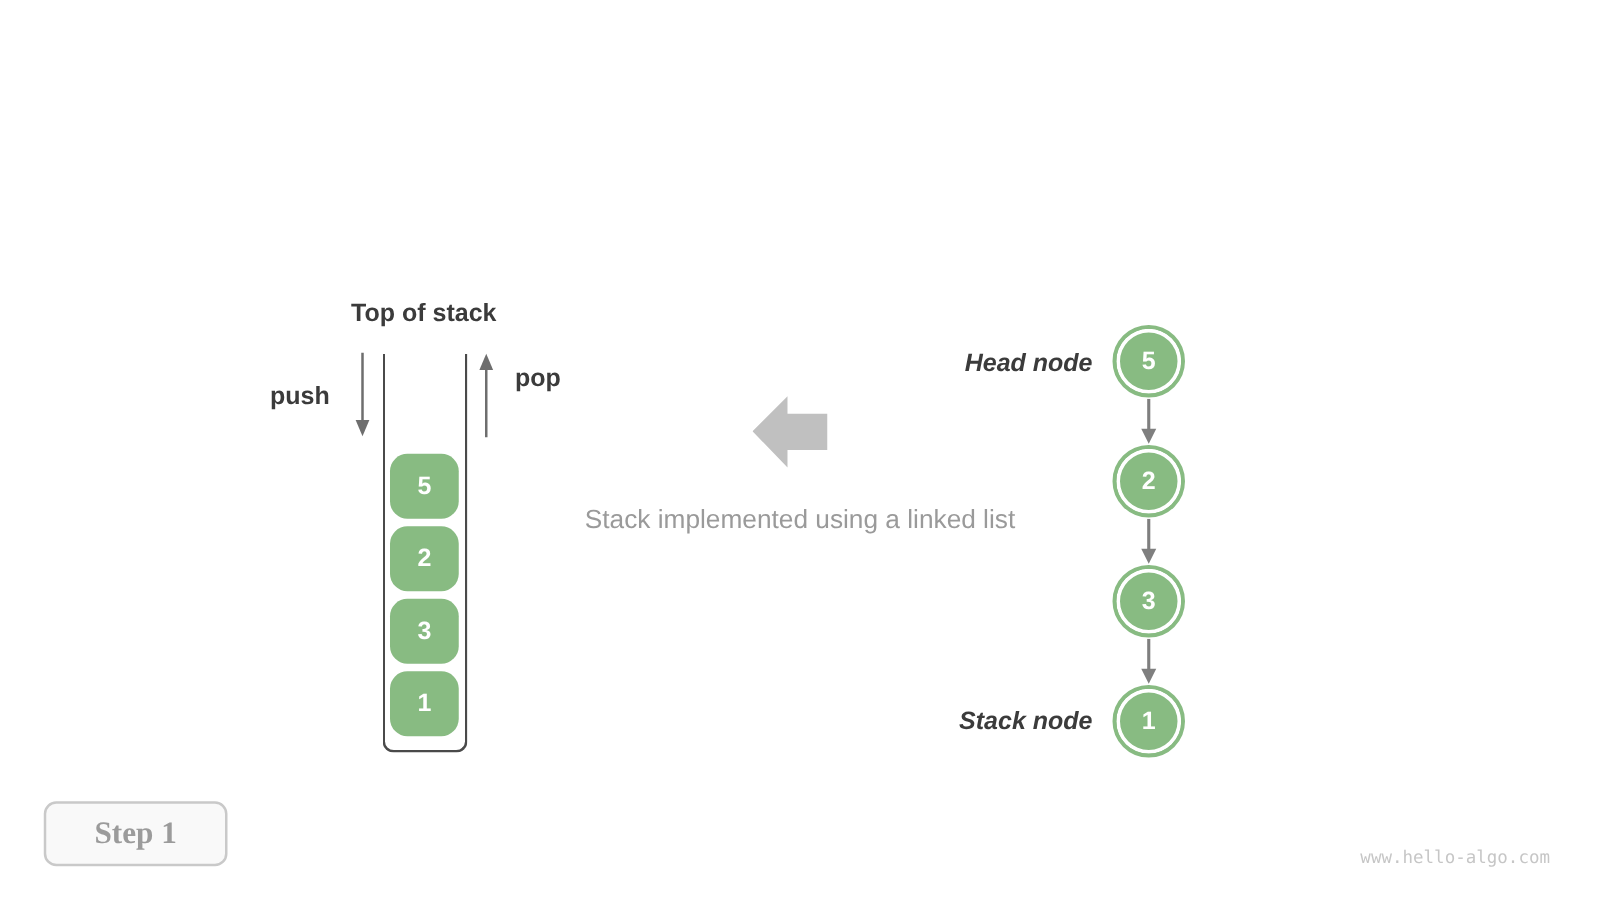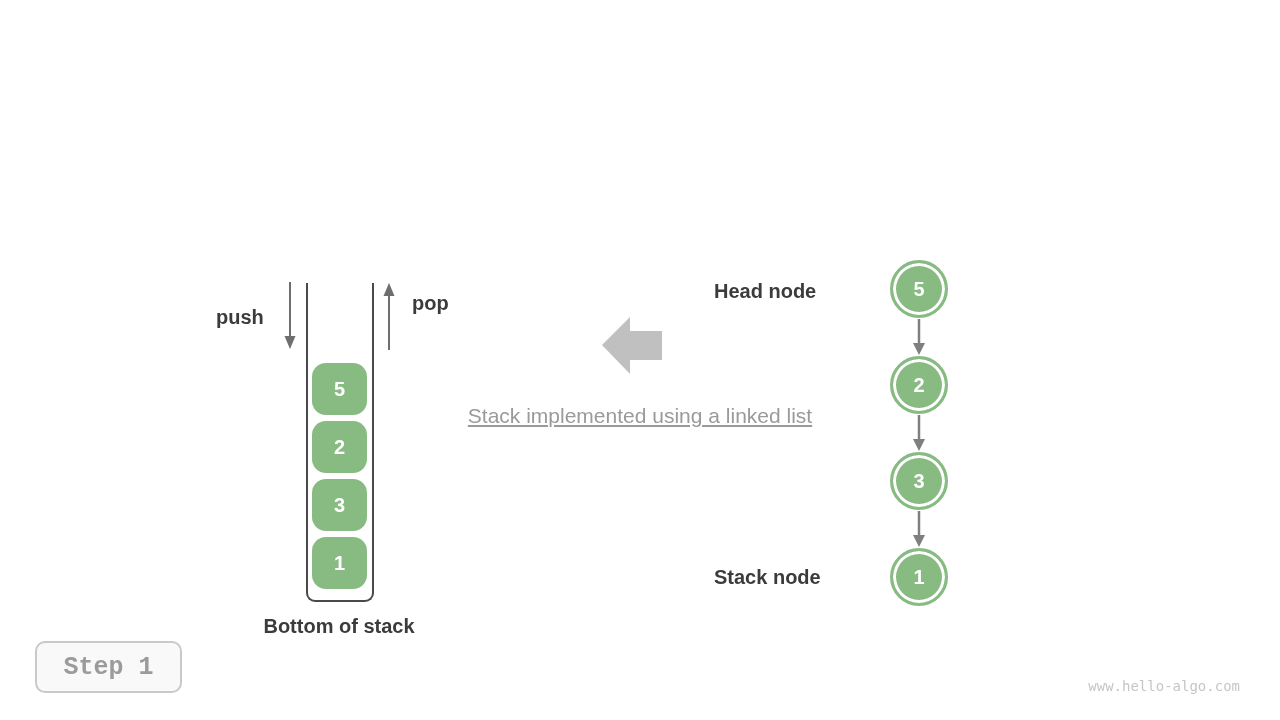--- a/index.html
+++ b/index.html
@@ -58,55 +58,56 @@
     background: #88bb82;
     border: 3px solid #88bb82;
     box-shadow: inset 0 0 0 3px #ffffff;
     color: #ffffff;
     font-weight: 700;
     font-size: 20px;
     display: flex;
     align-items: center;
     justify-content: center;
   }
-  .node-label { text-align: left; width: 160px; }
+  .node-label { text-align: right; width: 160px; font-style: italic; }
 
   
   .step-badge {
     left: 35px; top: 641px;
     width: 143px; height: 48px;
     background: #f9f9f9;
     border: 2px solid #c9c9c9;
     border-radius: 10px;
     display: flex;
     align-items: center;
     justify-content: center;
   }
   .step-badge span {
-    font-family: Liberation Mono, monospace;
+    font-family: Liberation Serif, serif;
     font-weight: 700;
     font-size: 25px;
     color: #9b9b9b;
     white-space: pre;
   }
 
   
   .watermark {
     right: 40px; top: 678px;
     font-family: "DejaVu Sans Mono", monospace;
     font-size: 14px;
     color: #c6c6c6;
     white-space: nowrap;
   }
 </style>
 </head>
 <body>
 
 <div id="canvas">
 
+  <div class="abs bold-label" style="left:239px; top:240px; width:200px; text-align:center;">Top of stack</div>
 
   <div class="abs bold-label" style="left:216px; top:306px;">push</div>
 
   <div class="abs bold-label" style="left:412px; top:292px;">pop</div>
 
   <svg class="abs" style="left:283px; top:282px;" width="14" height="68" viewBox="0 0 14 68">
     <line x1="7" y1="0" x2="7" y2="56" stroke="#6e6e6e" stroke-width="2"></line>
     <polygon points="1.5,54 12.5,54 7,67" fill="#6e6e6e"></polygon>
   </svg>
 
@@ -115,27 +116,26 @@
     <polygon points="1.5,14 12.5,14 7,1" fill="#6e6e6e"></polygon>
   </svg>
 
   <div class="abs stack-container"></div>
 
   <div class="abs stack-box" style="top:363px;">5</div>
   <div class="abs stack-box" style="top:421px;">2</div>
   <div class="abs stack-box" style="top:479px;">3</div>
   <div class="abs stack-box" style="top:537px;">1</div>
 
-  <div class="abs bold-label" style="left:239px; top:615px; width:200px; text-align:center;">Bottom of stack</div>
 
   <svg class="abs" style="left:602px; top:316px;" width="60" height="60" viewBox="0 0 60 60">
     <polygon points="0,29 28,1 28,15 60,15 60,44 28,44 28,58" fill="#c0c0c0"></polygon>
   </svg>
 
-  <div class="abs caption" style="left:640px; top:404px; transform:translateX(-50%);text-decoration:underline;">Stack implemented using a linked list</div>
+  <div class="abs caption" style="left:640px; top:404px; transform:translateX(-50%);">Stack implemented using a linked list</div>
 
   <div class="abs bold-label node-label" style="left:714px; top:280px;">Head node</div>
 
   <div class="abs bold-label node-label" style="left:714px; top:566px;">Stack node</div>
 
   <div class="abs ll-node" style="top:260px;">5</div>
   <div class="abs ll-node" style="top:356px;">2</div>
   <div class="abs ll-node" style="top:452px;">3</div>
   <div class="abs ll-node" style="top:548px;">1</div>
 

